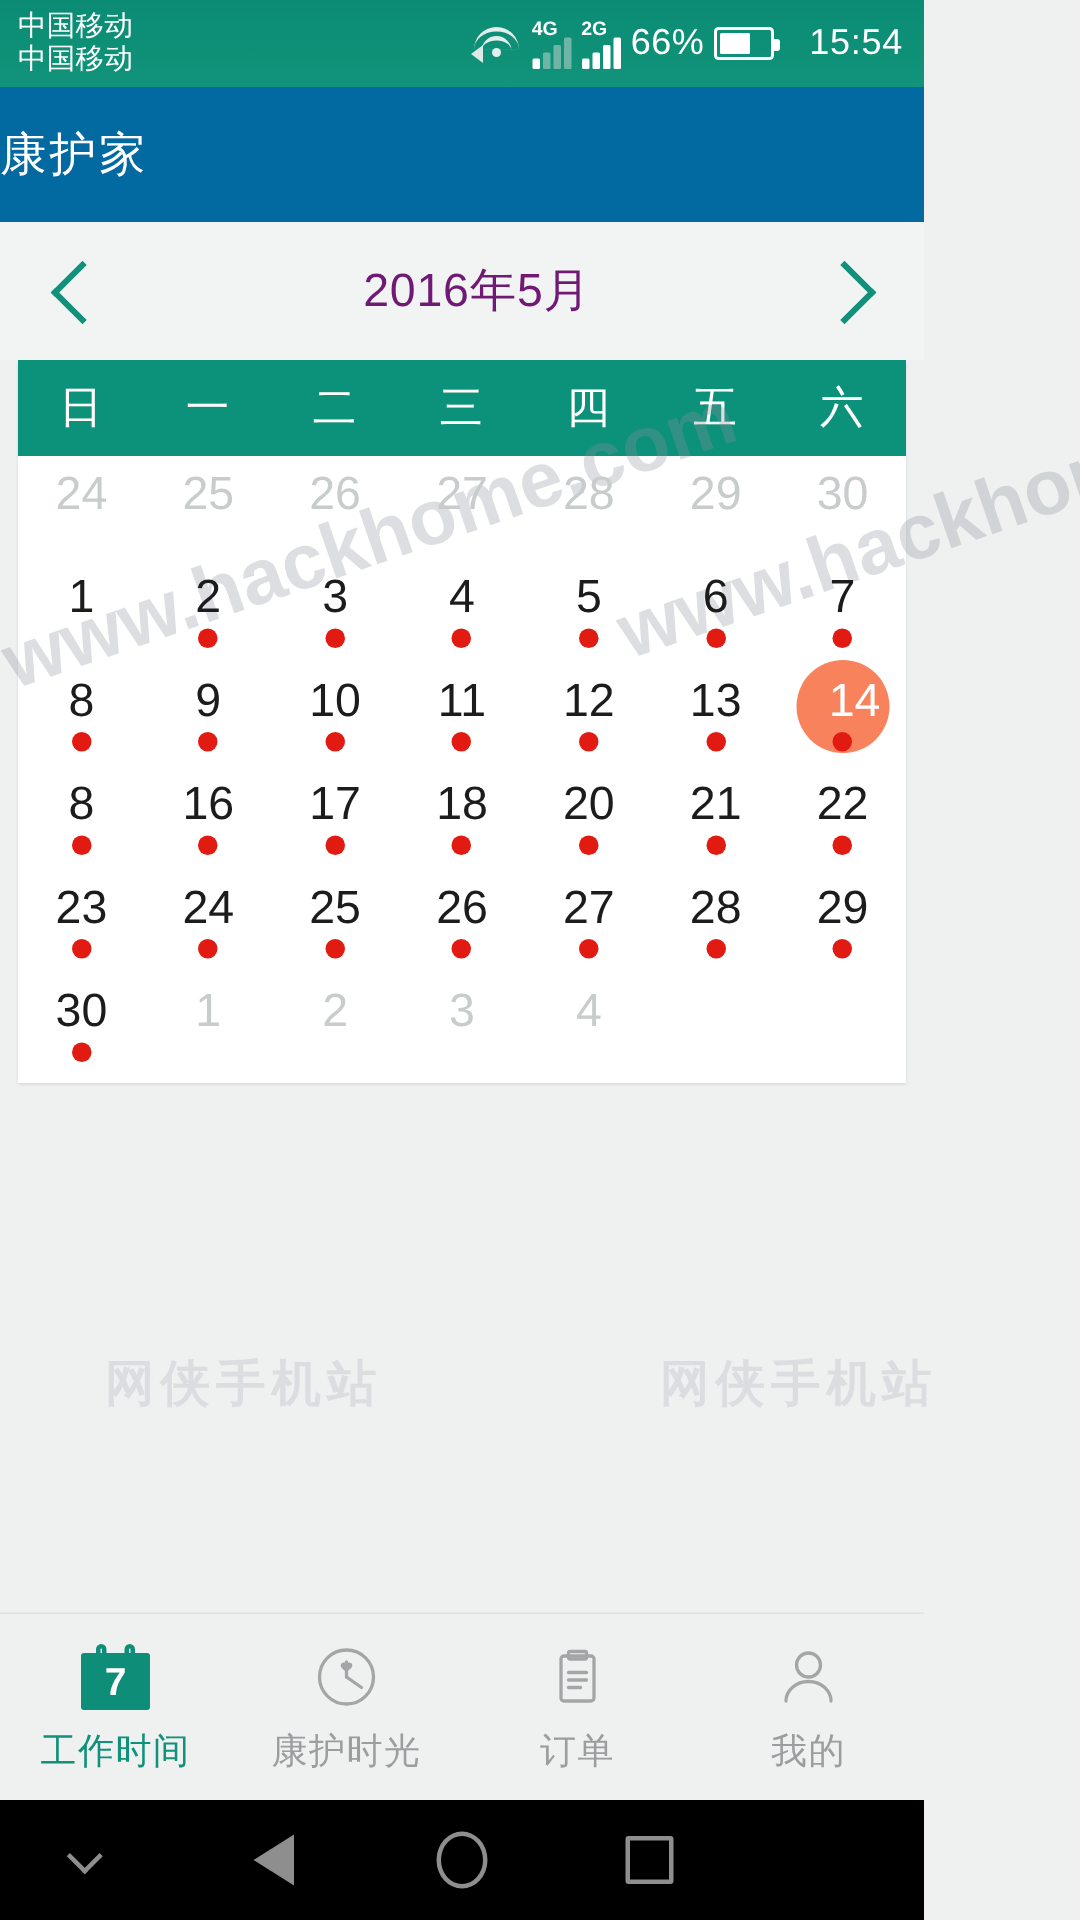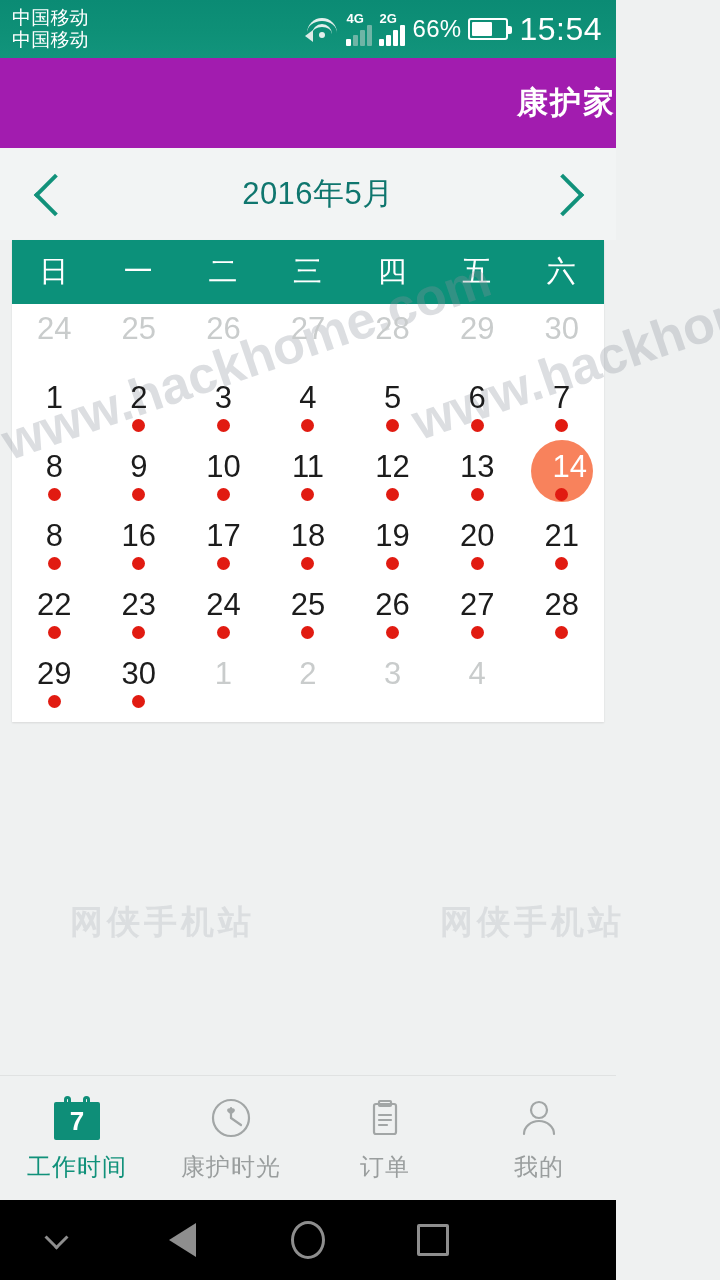--- a/index.html
+++ b/index.html
@@ -42,37 +42,37 @@
   .sig .b4{ height:21px; margin-right:0; }
   .sig.weak .b2,.sig.weak .b3,.sig.weak .b4{ background:#6FB5A6; }
   .sig.weak .b1{ background:#FFFFFF; }
 
   .batt-pct{ font-size:24px; color:#FFFFFF; letter-spacing:.3px; }
   .batt{ width:40px; height:22px; border:2.5px solid #FFFFFF; border-radius:3px;
          position:relative; display:flex; align-items:center; padding:2px; }
   .batt:after{ content:""; position:absolute; right:-6px; top:6px; width:4px; height:8px;
                background:#FFFFFF; border-radius:0 2px 2px 0; }
   .batt .fill{ height:100%; width:62%; background:#FFFFFF; border-radius:1px; }
-  .clock{ font-size:32px; color:#FFFFFF; letter-spacing:.5px; margin-left:4px; }
-
-  
-  .appbar{ height:90px; background:#a21caf; display:flex;
-           align-items:center; justify-content:flex-end;font-weight:bold; }
+  .clock{ font-size:24px; color:#FFFFFF; letter-spacing:.5px; margin-left:16px; }
+
+  
+  .appbar{ height:90px; background:#0369a1; display:flex;
+           align-items:center; justify-content:flex-start; }
   .appbar .title{ color:#FFFFFF; font-size:31px; letter-spacing:2px; }
 
   
   .monthnav{ height:92px; background:#F2F4F4; display:flex;
              align-items:center; justify-content:space-between; padding:0 30px; }
   .chev{ width:42px; height:42px; position:relative; cursor:pointer; }
   .chev:before{ content:""; position:absolute; width:26px; height:26px;
                 border-left:4px solid #11917A; border-bottom:4px solid #11917A;
                 top:7px; }
   .chev.left:before{ transform:rotate(45deg); left:10px; }
   .chev.right:before{ transform:rotate(-135deg); left:4px; }
-  .month-label{ font-size:31px; color:#0f766e; letter-spacing:.5px;margin-left:20px; }
+  .month-label{ font-size:31px; color:#701a75; letter-spacing:.5px;margin-left:20px; }
 
   
   .calendar{ margin:0 12px; background:#FFFFFF;
              box-shadow:0 1px 2px rgba(0,0,0,.10); }
   .weekrow{ display:grid; grid-template-columns:repeat(7,1fr);
             background:#0C917A; height:64px; }
   .weekrow div{ display:flex; align-items:center; justify-content:center;
                 color:#FFFFFF; font-size:29px; letter-spacing:1px; }
   .grid{ display:grid; grid-template-columns:repeat(7,1fr);
          grid-auto-rows:69px; background:#FFFFFF; padding-bottom:4px; }
@@ -278,24 +278,20 @@
         </div>
         <div class="cell">
           <div class="num">17</div>
           <div class="dot"></div>
         </div>
         <div class="cell">
           <div class="num">18</div>
           <div class="dot"></div>
         </div>
         <div class="cell">
-          <div class="num">19</div>
-          <div class="dot"></div>
-        </div>
-        <div class="cell">
           <div class="num">20</div>
           <div class="dot"></div>
         </div>
         <div class="cell">
           <div class="num">21</div>
           <div class="dot"></div>
         </div>
         <div class="cell">
           <div class="num">22</div>
           <div class="dot"></div>

